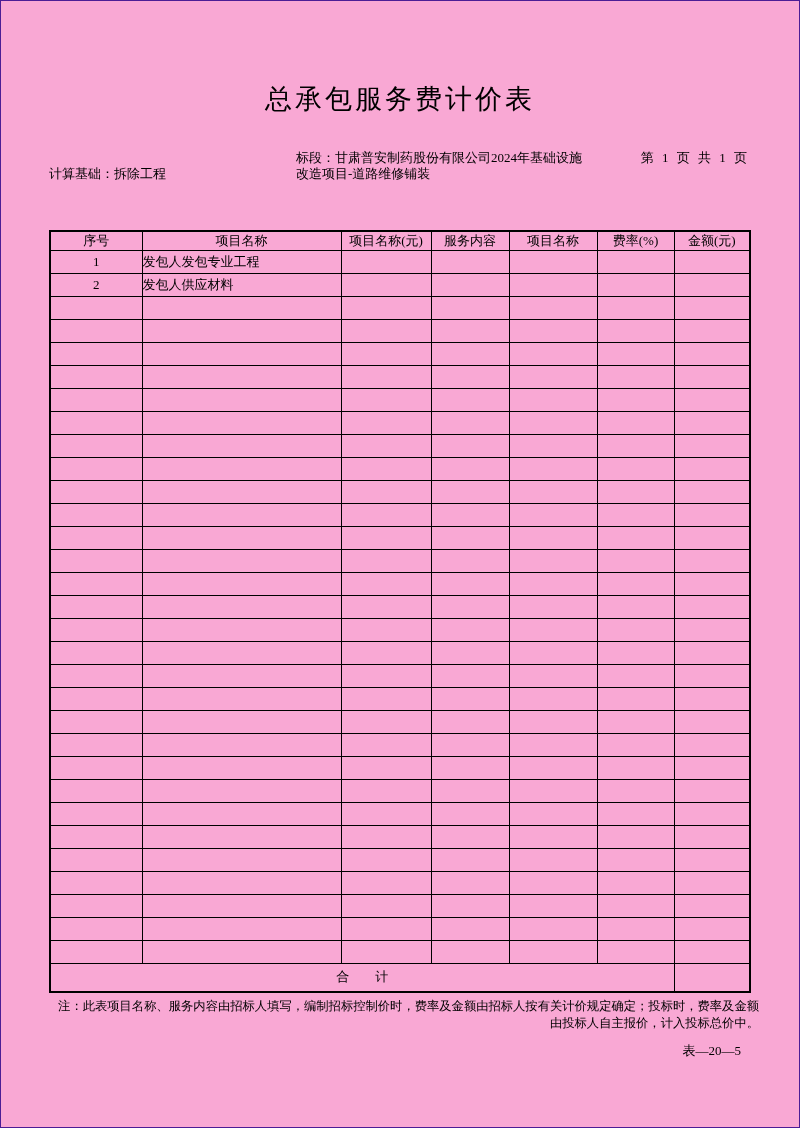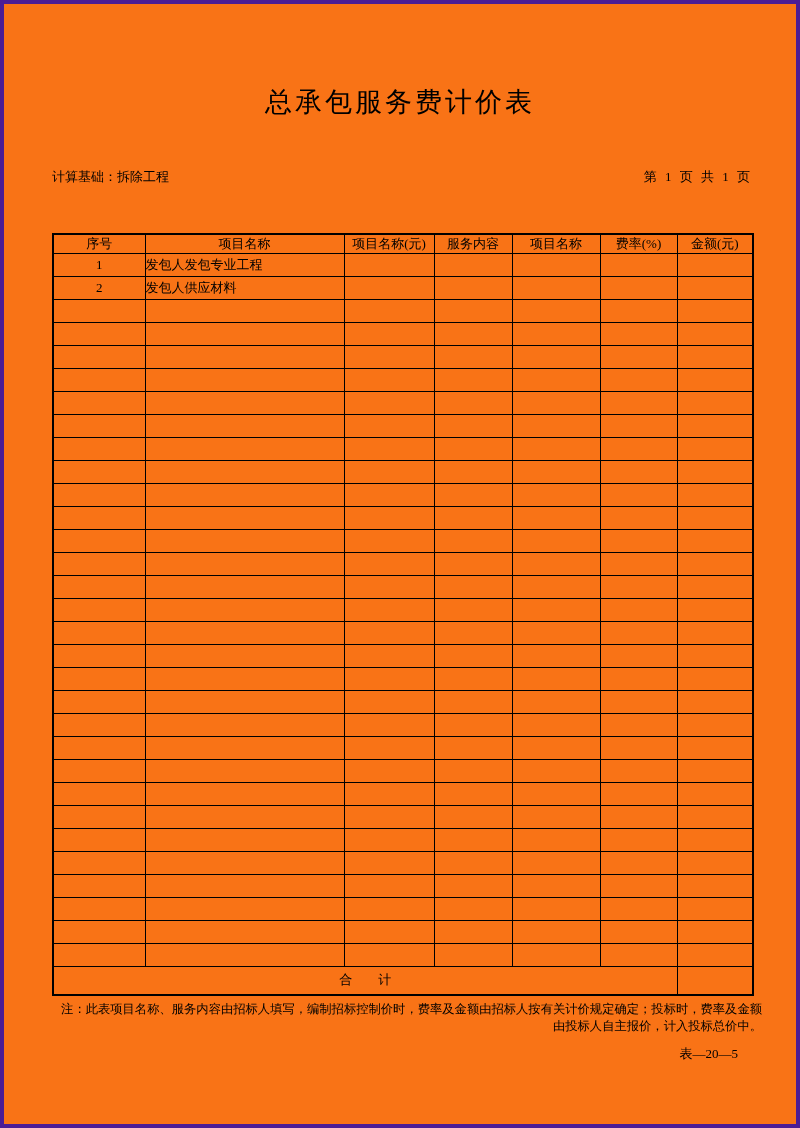--- a/index.html
+++ b/index.html
@@ -6,22 +6,22 @@
   html, body {
     margin: 0; padding: 0;
     background: #ffffff;
     font-family: "Liberation Serif", "DejaVu Serif", serif;
     color: #000000;
   }
   .page {
     position: relative;
     width: 800px;
     height: 1128px;
-    background: #f97316;
-    border: 4px solid #4c1d95;
+    background: #f9a8d4;
+    border: 1px solid #4c1d95;
     overflow: hidden;
   }
   .title {
     position: absolute;
     top: 80px; left: 0;
     width: 100%;
     margin: 0;
     text-align: center;
     font-size: 27px;
     font-weight: 400;
@@ -29,21 +29,21 @@
   }
   .meta {
     position: absolute;
     left: 48px; top: 142px;
     width: 700px; height: 41px;
     font-size: 13px;
     line-height: 16px;
   }
   .meta-left  { position: absolute; left: 0;  bottom: 2px; white-space: nowrap; }
   .meta-center{ position: absolute; left: 247px; bottom: 2px; white-space: nowrap; }
-  .meta-right { position: absolute; right: 2px; bottom: 2px; white-space: nowrap; word-spacing: 5px; }
+  .meta-right { position: absolute; right: 2px; bottom: 18px; white-space: nowrap; word-spacing: 5px; }
   .fee-table {
     position: absolute;
     left: 48px; top: 186px;
     width: 700px;
     border-collapse: collapse;
     table-layout: fixed;
     font-size: 13px;
     margin-top: 43px;
   }
   .fee-table th, .fee-table td {
@@ -80,20 +80,24 @@
 </style>
 </head>
 <body>
 
 <div class="page">
 
   <h1 class="title">总承包服务费计价表</h1>
 
   <div class="meta">
     <div class="meta-left">计算基础：拆除工程</div>
+    <div class="meta-center">
+      <div>标段：甘肃普安制药股份有限公司2024年基础设施</div>
+      <div>改造项目-道路维修铺装</div>
+    </div>
     <div class="meta-right">第 1 页 共 1 页</div>
   </div>
 
   <table class="fee-table">
     <colgroup>
       <col style="width:92px">
       <col style="width:199px">
       <col style="width:90px">
       <col style="width:78px">
       <col style="width:88px">

